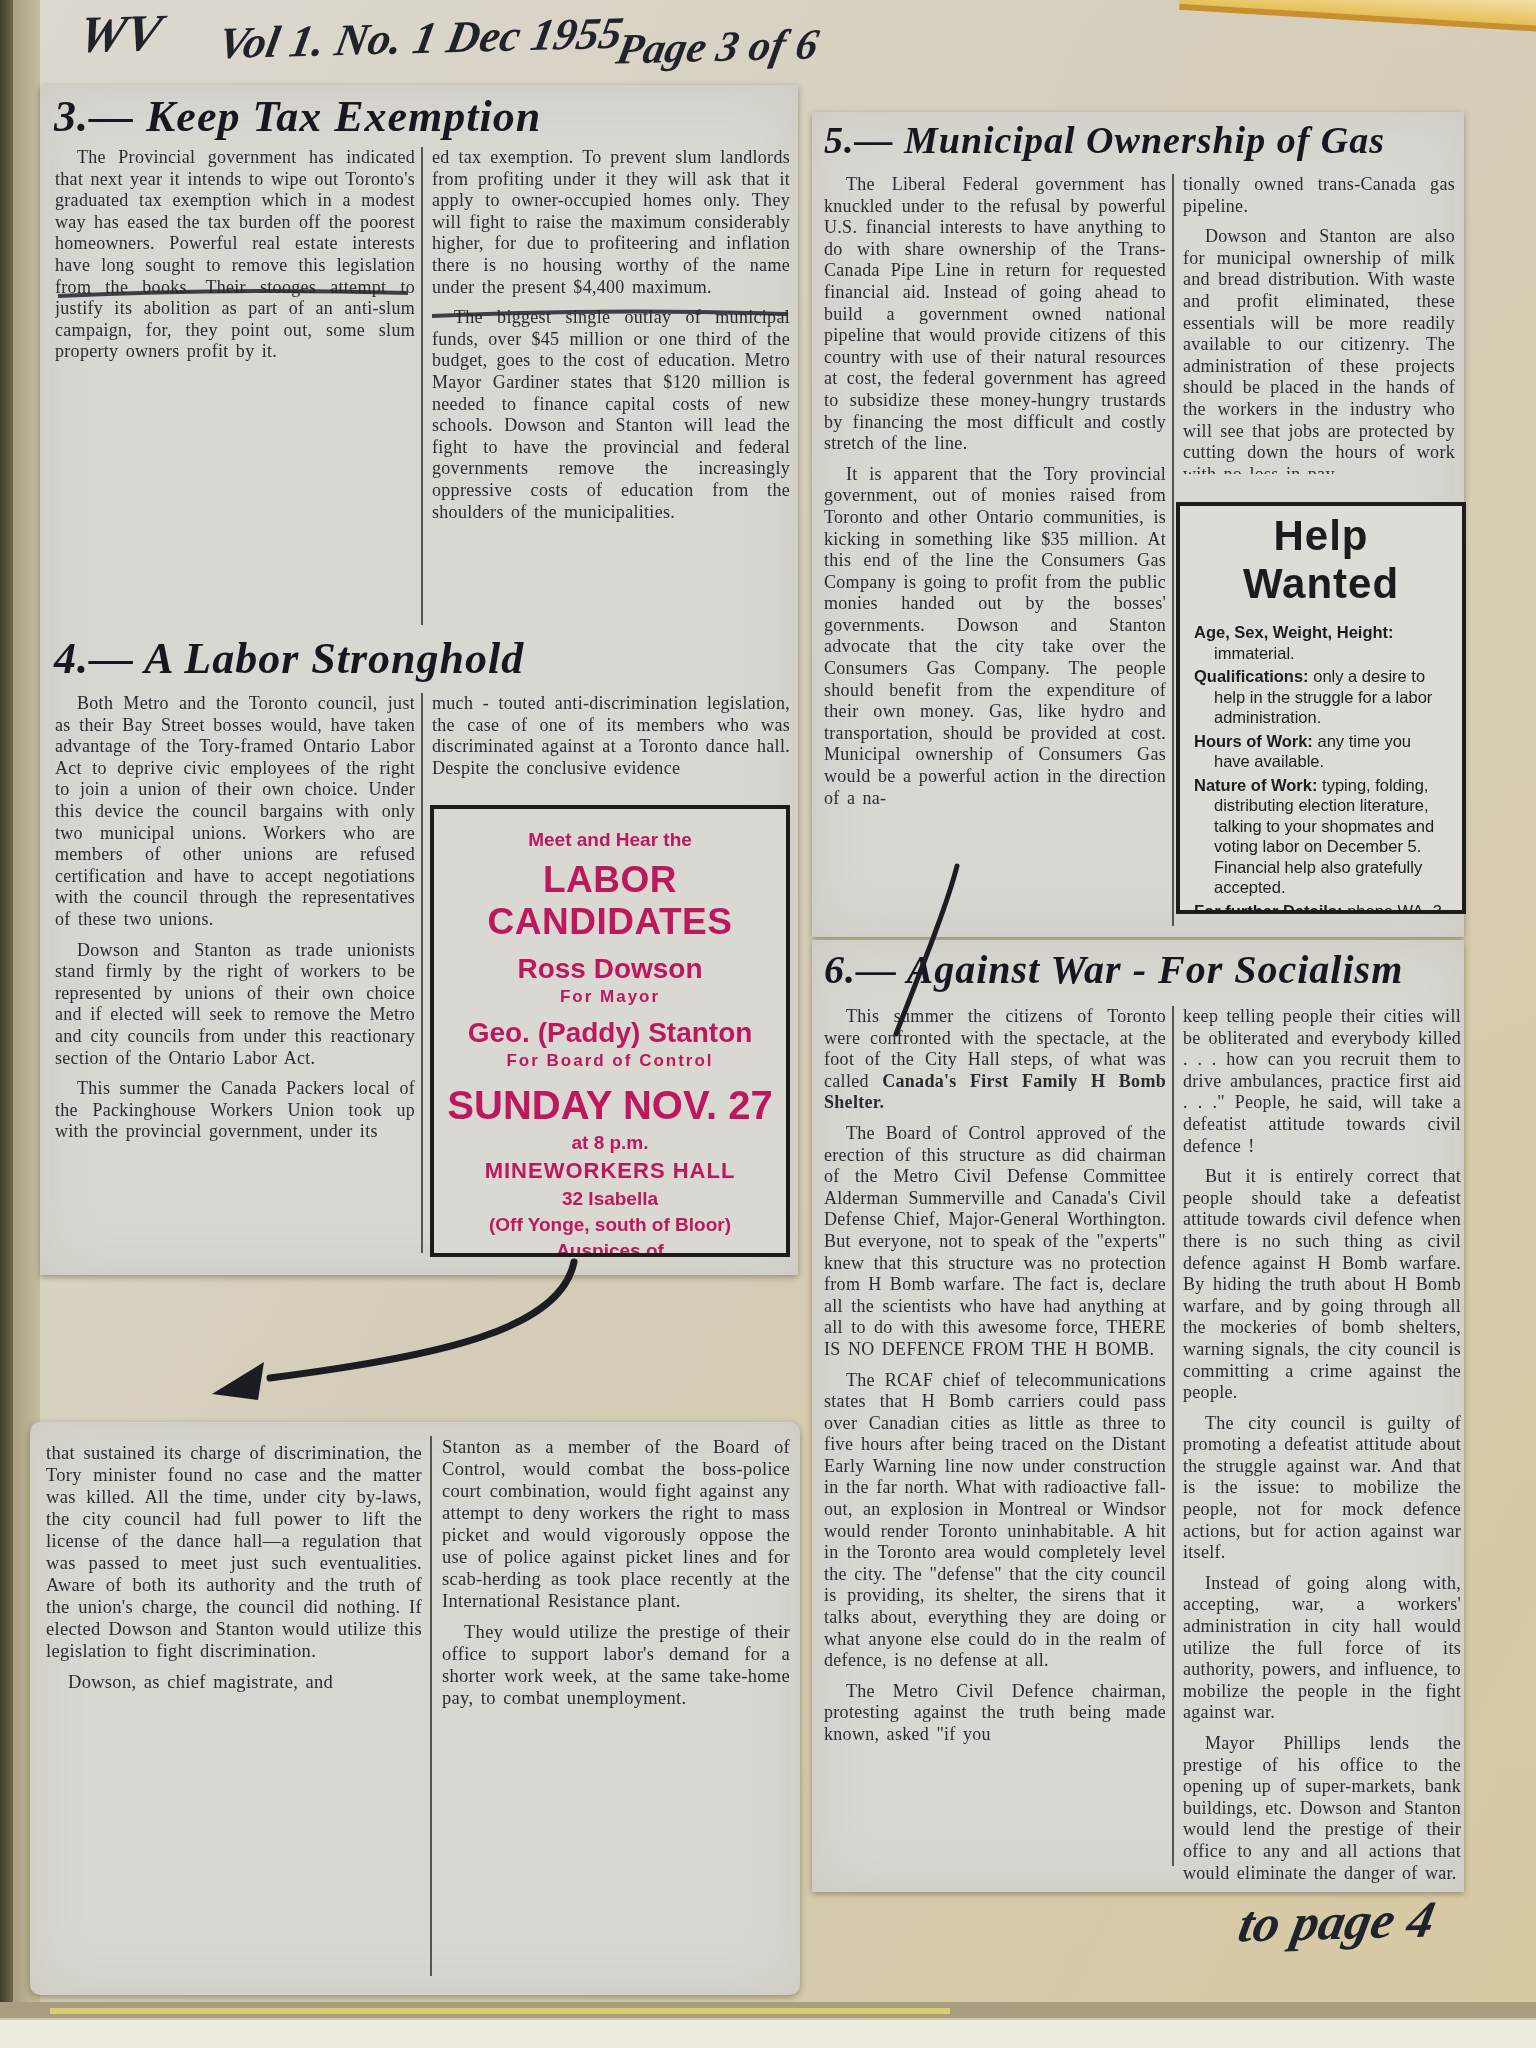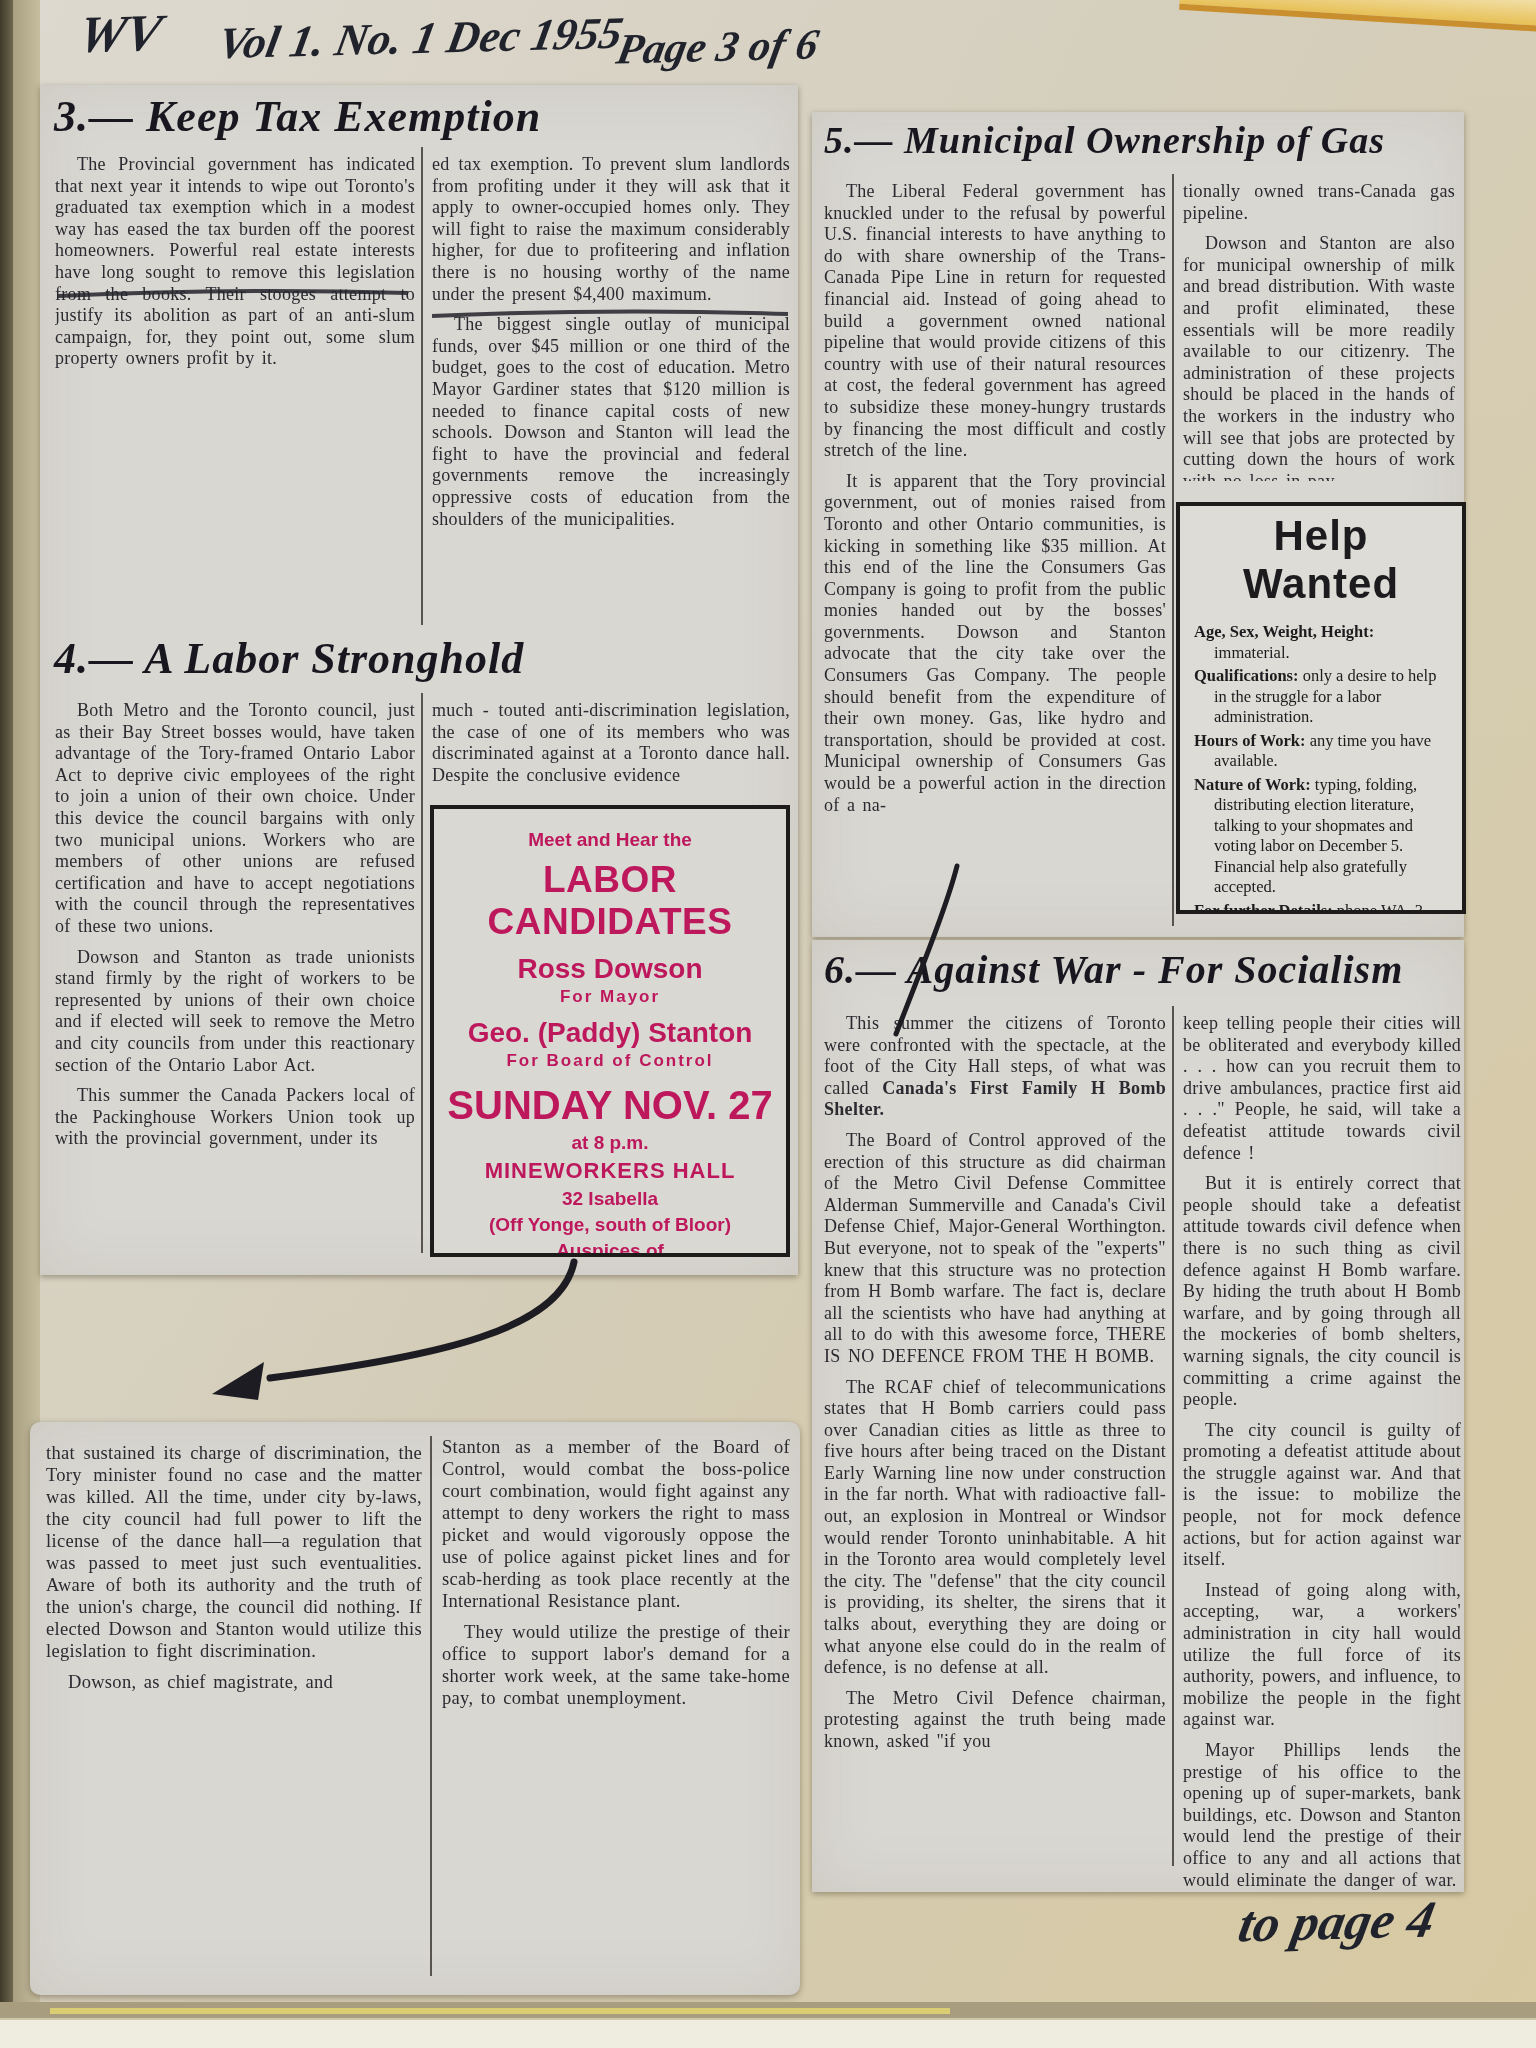--- a/index.html
+++ b/index.html
@@ -19,21 +19,21 @@
   .corner-tr{position:absolute;left:1180px;top:-20px;width:400px;height:36px;
     background:linear-gradient(#f6ecc9,#e7c056);border-bottom:6px solid #c98f2e;transform:rotate(3.5deg);}
 
   
   .clipping{position:absolute;background:#d9d7d2;
     box-shadow:0 2px 6px rgba(55,45,22,.4), inset 0 0 60px rgba(130,120,95,.14);}
   .headline{position:absolute;font-family:"Liberation Serif",serif;font-style:italic;font-weight:bold;
     color:#18171f;white-space:nowrap;letter-spacing:1px;}
   .body-col{position:absolute;color:#2b2a30;text-align:justify;overflow:hidden;
     font-family:"Liberation Serif",serif;hyphens:auto;}
-  .sz-a{font-size:18px;line-height:21.6px;letter-spacing:.3px;word-spacing:2.5px;margin-top:7px;}
+  .sz-a{font-size:18px;line-height:21.6px;letter-spacing:.3px;word-spacing:2.5px;}
   .sz-b{font-size:18.5px;line-height:22px;letter-spacing:.3px;word-spacing:2.5px;}
   .body-col p{margin:0 0 9px 0;text-indent:22px;}
   .body-col p.noind{text-indent:0;}
   .b{font-weight:bold;}
   .vrule{position:absolute;width:2px;background:#56544c;}
 
   
   .box-ad{position:absolute;border:4px solid #1d1c1a;font-family:"Liberation Sans",sans-serif;
     color:#be185d;text-align:center;overflow:hidden;background:#dad8d3;}
   .ad-s1{font-size:19px;font-weight:bold;margin-top:20px;}
@@ -41,21 +41,21 @@
   .ad-name{font-size:28px;font-weight:bold;margin-top:10px;}
   .ad-role{font-size:17px;font-weight:bold;letter-spacing:2px;margin-top:2px;}
   .ad-date{font-size:40px;font-weight:bold;margin-top:12px;}
   .ad-line{font-size:19px;font-weight:bold;margin-top:4px;}
   .ad-venue{font-size:22px;font-weight:bold;letter-spacing:1px;margin-top:4px;}
 
   .hw-box{position:absolute;border:4px solid #1d1c1a;font-family:"Liberation Sans",sans-serif;
     color:#1c1b1d;background:#dedcd6;overflow:hidden;padding:2px 14px;}
   .hw-title{font-size:42px;font-weight:bold;text-align:center;margin:4px 0 14px 0;letter-spacing:1px;}
   .hw-item{font-size:16.5px;line-height:20.5px;text-align:left;margin:0 0 3px 0;
-    padding-left:20px;text-indent:-20px;font-family:Liberation Serif, serif;}
+    padding-left:20px;text-indent:-20px;}
 
   
   .hand{position:absolute;font-family:"Liberation Serif",serif;font-style:italic;font-weight:bold;
     color:#21232c;transform:skewX(-12deg) rotate(-1.5deg);white-space:nowrap;}
   .ink{position:absolute;left:0;top:0;pointer-events:none;}
 </style>
 </head>
 <body>
 
 <div class="page">

